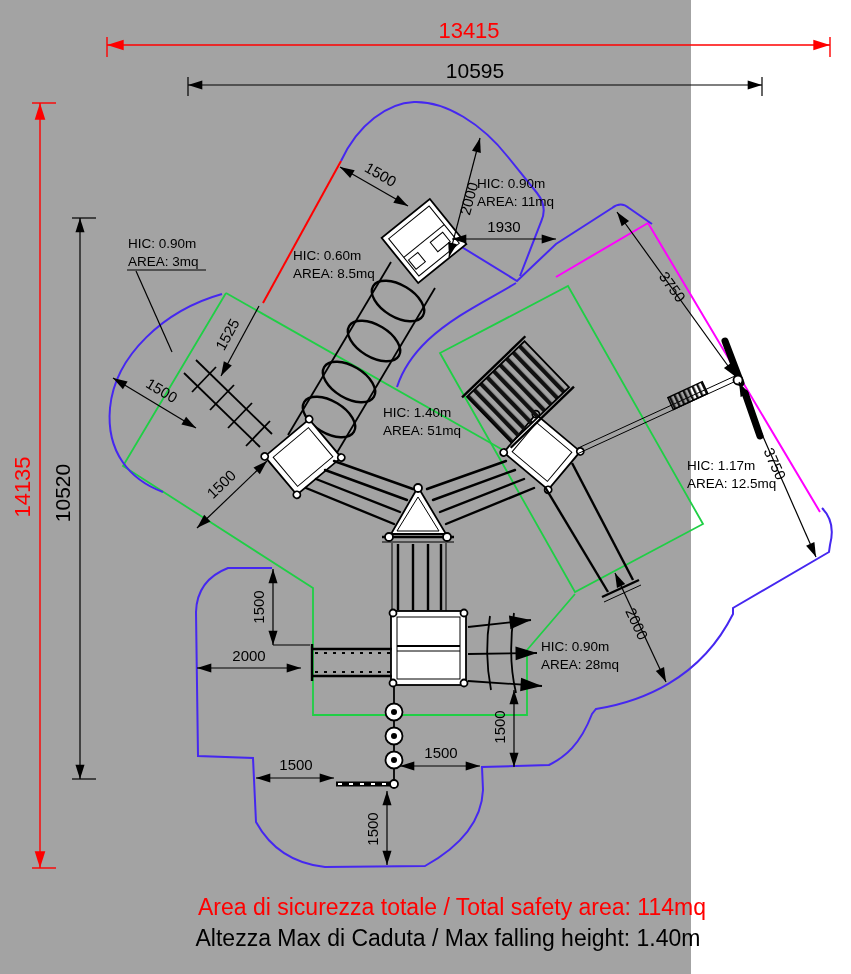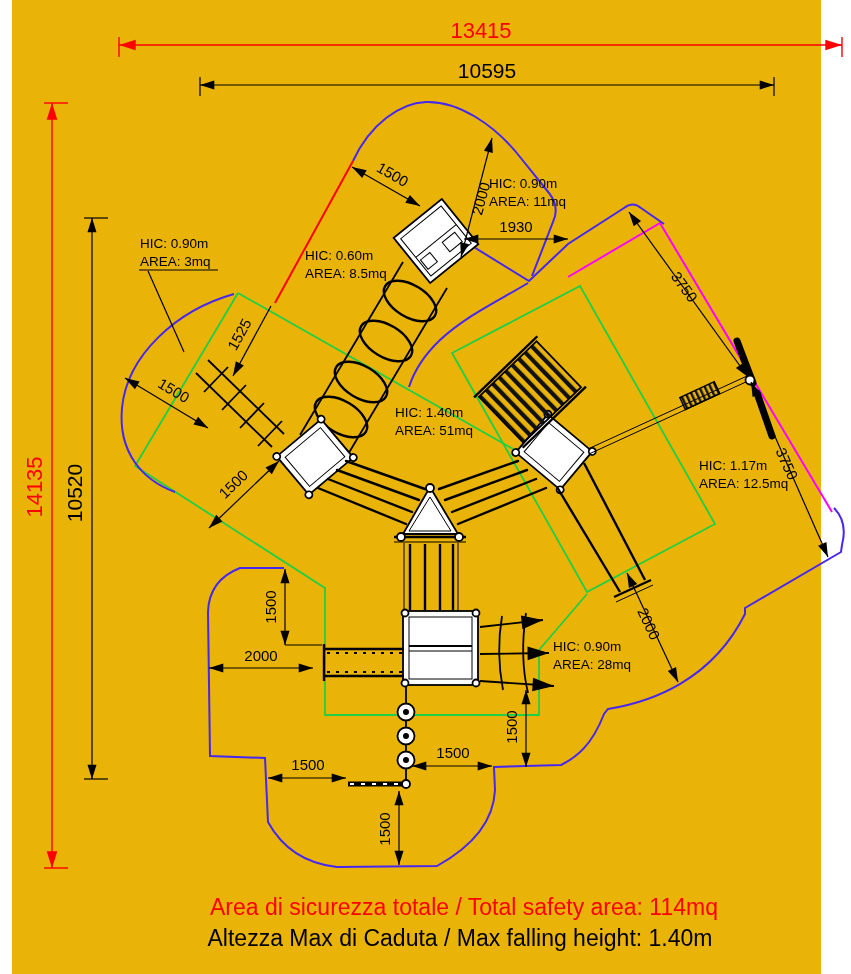--- a/index.html
+++ b/index.html
@@ -1,17 +1,17 @@
 <!DOCTYPE html>
 <html style="--safety_outline: #4527f0; --impact_zone: #1fcf45; --zipline_zone: #ff00ff; --critical_dimension: #ff0000; --equipment: #000000;"><head>
 <meta charset="utf-8">
 <style>
   html,body{margin:0;padding:0;background:#ffffff;}
-  .stage{width:809px;height:974px;position:relative;background:#eab308;
-         font-family:"Liberation Sans",sans-serif;margin-left:12px;}
+  .stage{width:691px;height:974px;position:relative;background:#a3a3a3;
+         font-family:"Liberation Sans",sans-serif;}
   svg{display:block}
   
   .blue{stroke:var(--safety_outline,#4527f0);fill:none;stroke-width:2;}
   .green{stroke:var(--impact_zone,#1fcf45);fill:none;stroke-width:1.8;}
   .mag{stroke:var(--zipline_zone,#ff00ff);fill:none;stroke-width:2;}
   .redl{stroke:var(--critical_dimension,#ff0000);fill:none;stroke-width:2;}
   
   .eq{stroke:var(--equipment,#000);fill:none;stroke-width:1.8;}
   .eqf{stroke:var(--equipment,#000);fill:#fff;stroke-width:1.8;}
   .thin{stroke-width:1;}

